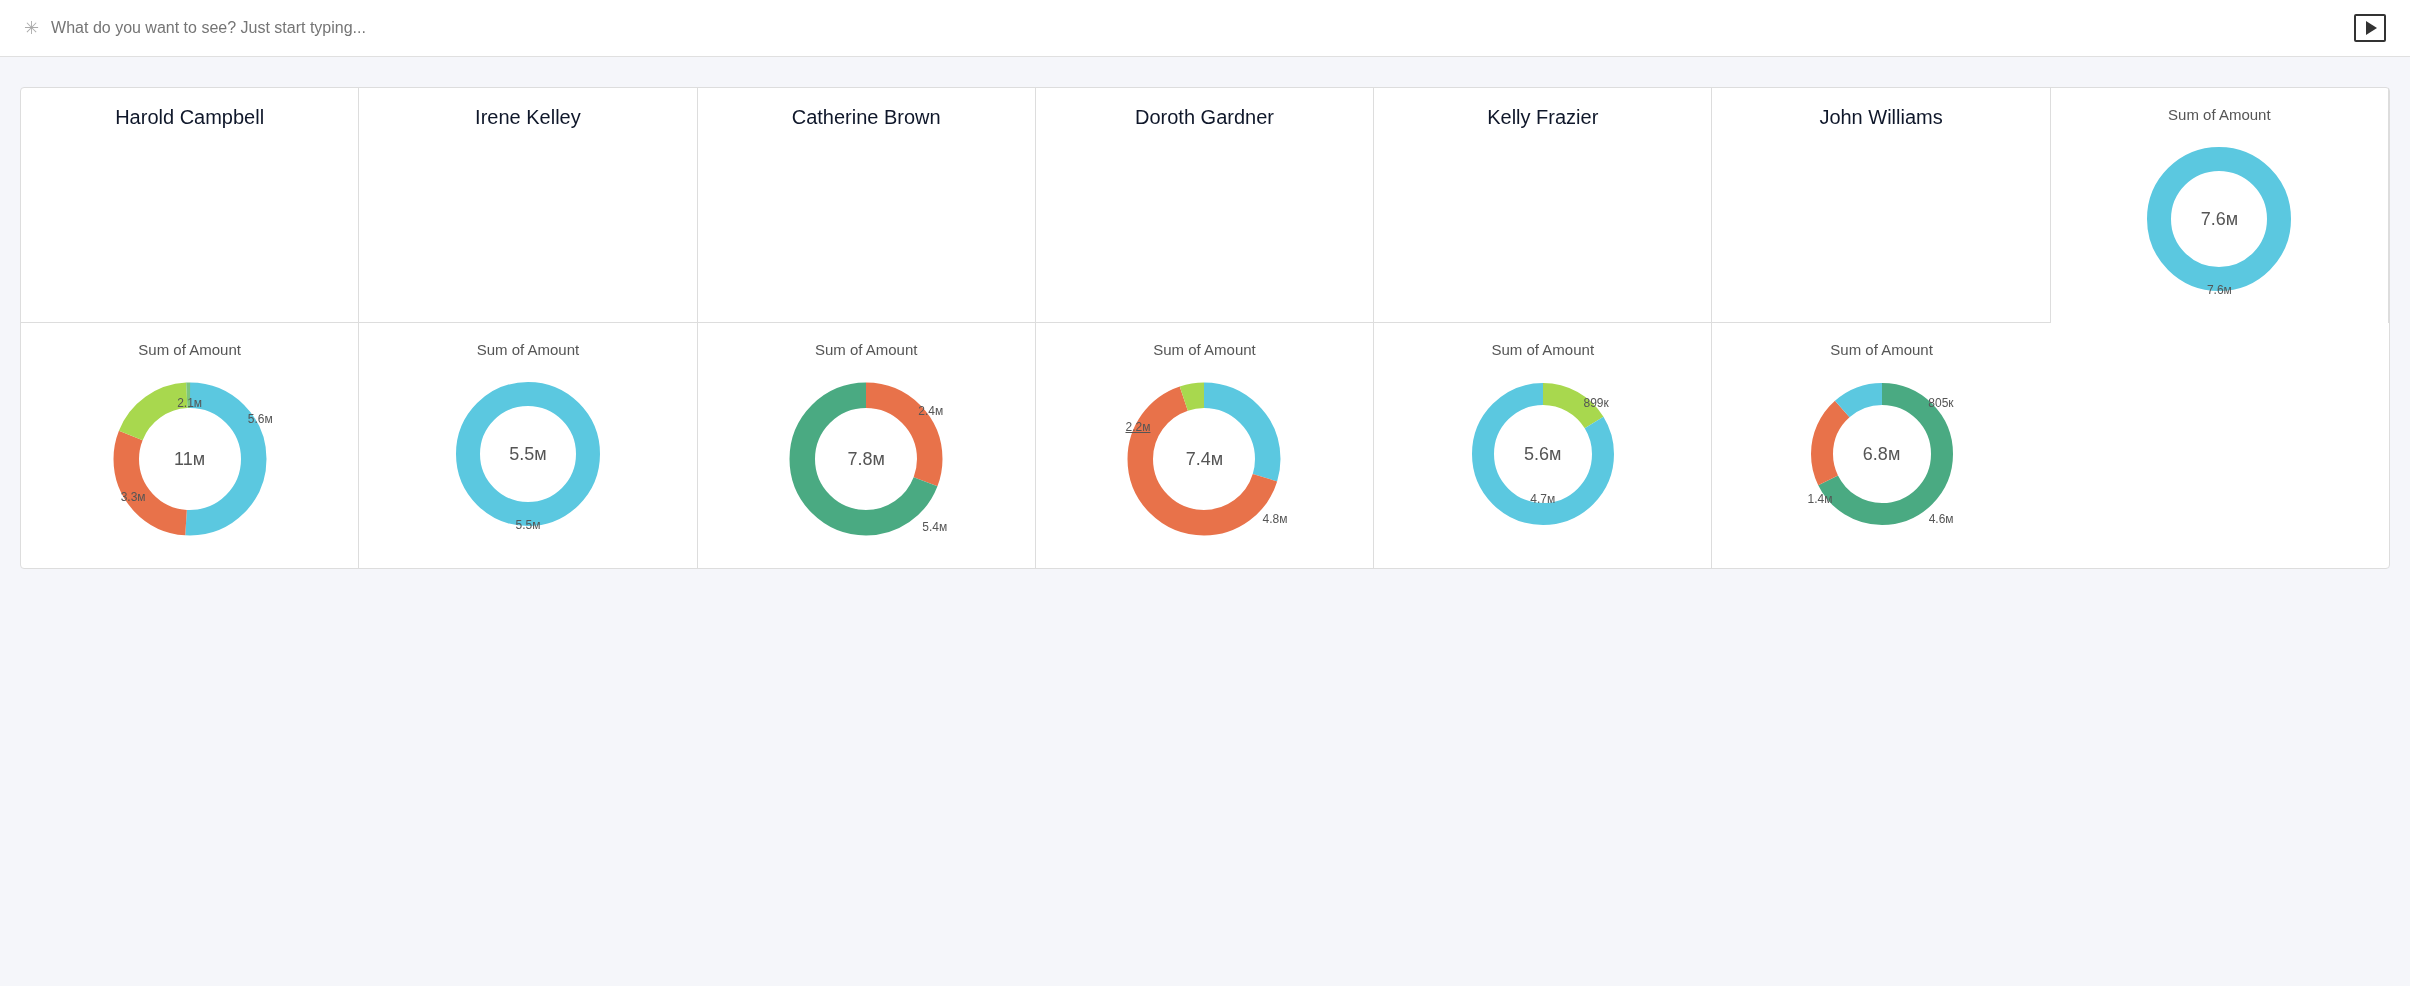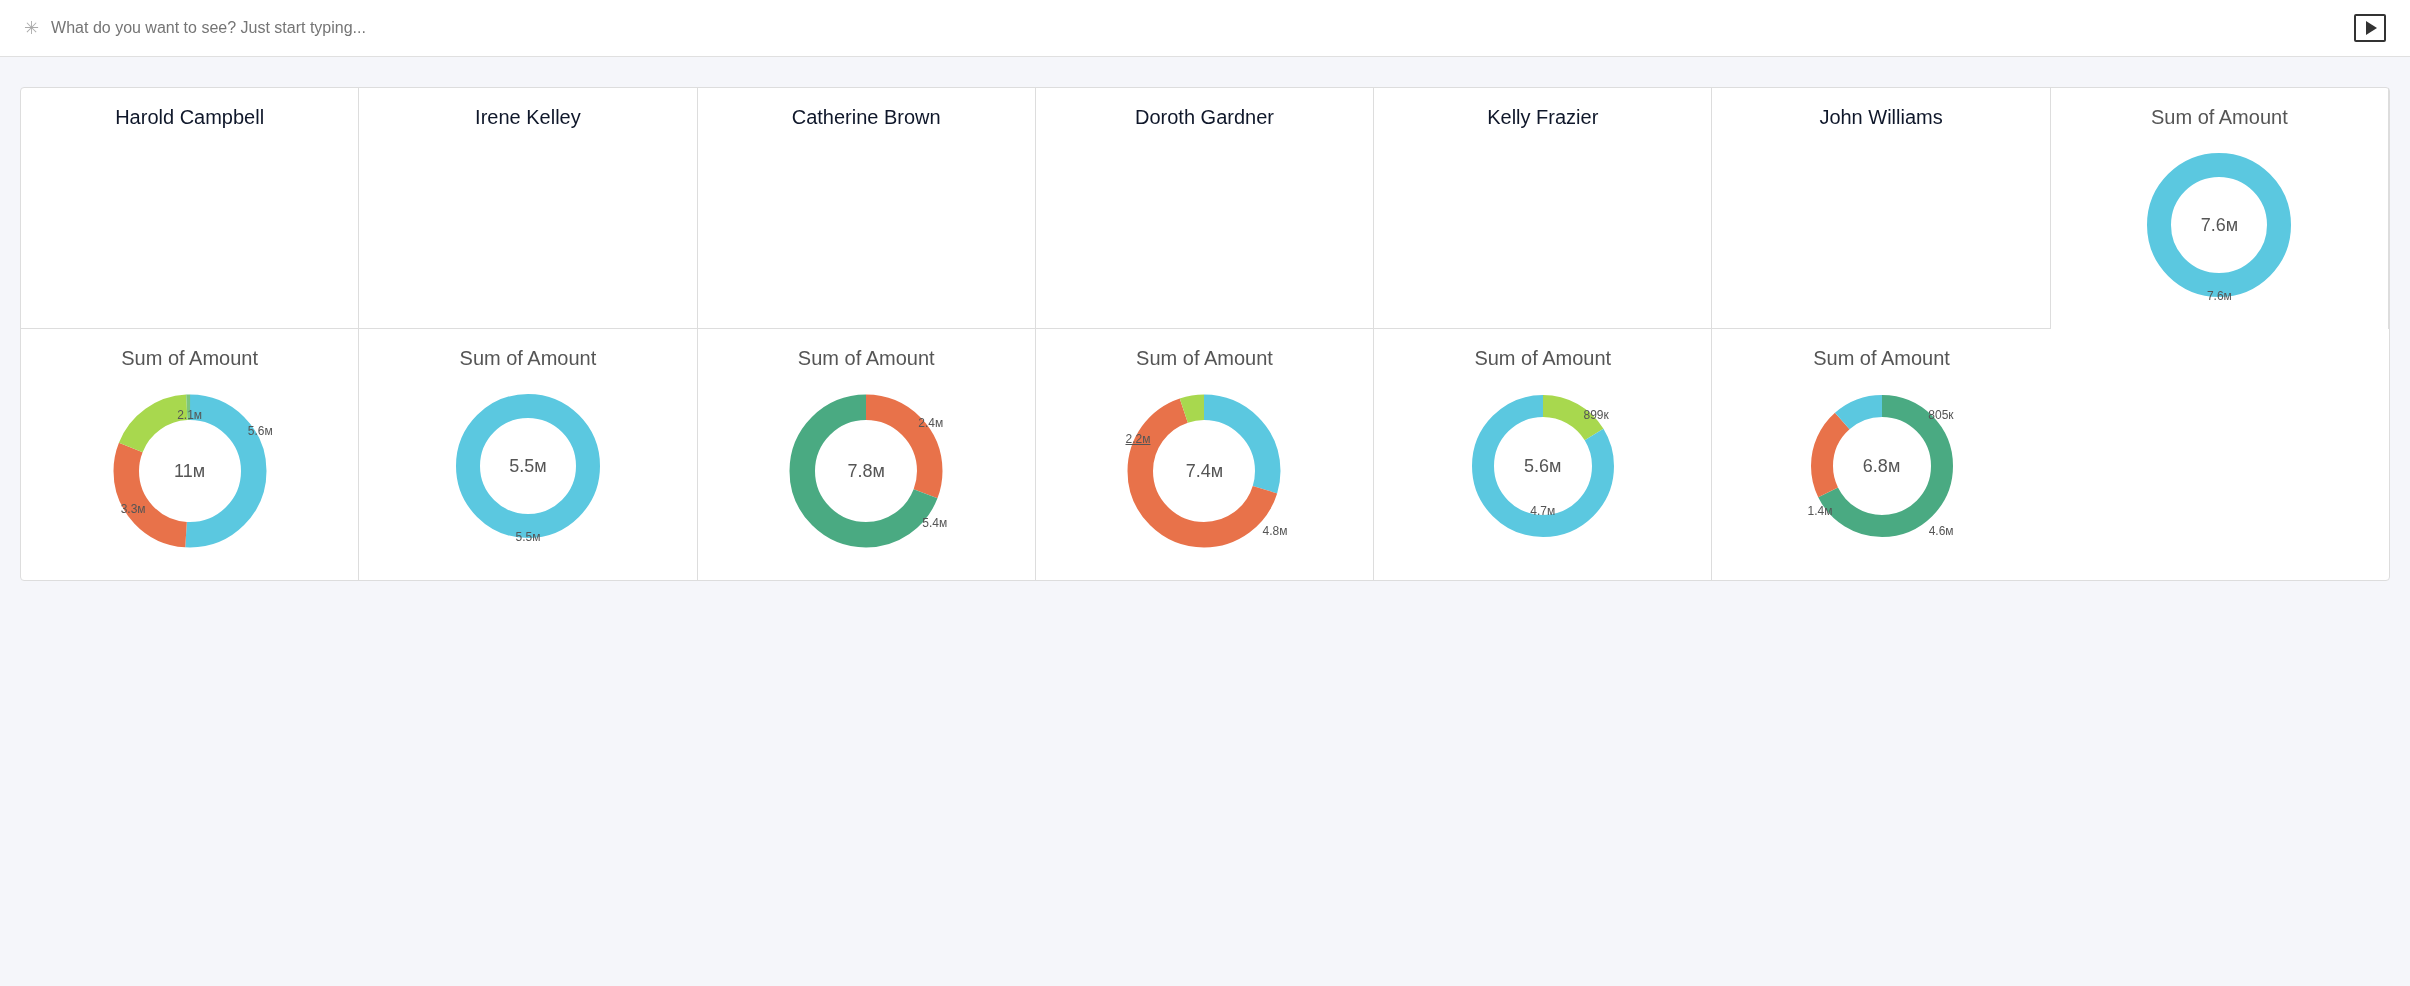--- a/index.html
+++ b/index.html
@@ -72,21 +72,21 @@
       padding: 18px 10px 24px;
       display: flex;
       flex-direction: column;
       align-items: center;
       border-right: 1px solid #ddd;
     }
     .col-cell:last-child {
       border-right: none;
     }
     .chart-label {
-      font-size: 20px;
+      font-size: 15px;
       color: #555;
       margin-bottom: 16px;
       text-align: center;
     }
     .donut-wrap {
       position: relative;
       width: 160px;
       height: 160px;
     }
     .donut-wrap svg {
@@ -174,21 +174,21 @@
     <div class="col-cell">
       <div class="chart-label">Sum of Amount</div>
       <div class="donut-wrap" style="width:170px;height:170px;">
         <svg viewBox="0 0 160 160">
 
           <circle cx="80" cy="80" r="60" fill="none" stroke="#e8724a" stroke-width="24" stroke-dasharray="116 261" stroke-dashoffset="0" transform="rotate(-90 80 80)"></circle>
           <circle cx="80" cy="80" r="60" fill="none" stroke="#4aaa82" stroke-width="24" stroke-dasharray="261 116" stroke-dashoffset="-116" transform="rotate(-90 80 80)"></circle>
         </svg>
         <div class="donut-center">7.8м</div>
         <span class="segment-label" style="top:30px;right:8px;">2.4м</span>
-        <span class="segment-label" style="bottom:26px;right:4px;">5.4м</span>
+        <span class="segment-label" style="bottom:10px;right:4px;">5.4м</span>
       </div>
     </div>
 
     <div class="col-cell">
       <div class="chart-label">Sum of Amount</div>
       <div class="donut-wrap" style="width:170px;height:170px;">
         <svg viewBox="0 0 160 160">
 
           <circle cx="80" cy="80" r="60" fill="none" stroke="#5bc8e0" stroke-width="24" stroke-dasharray="112 265" stroke-dashoffset="0" transform="rotate(-90 80 80)"></circle>
           <circle cx="80" cy="80" r="60" fill="none" stroke="#e8724a" stroke-width="24" stroke-dasharray="245 132" stroke-dashoffset="-112" transform="rotate(-90 80 80)"></circle>

